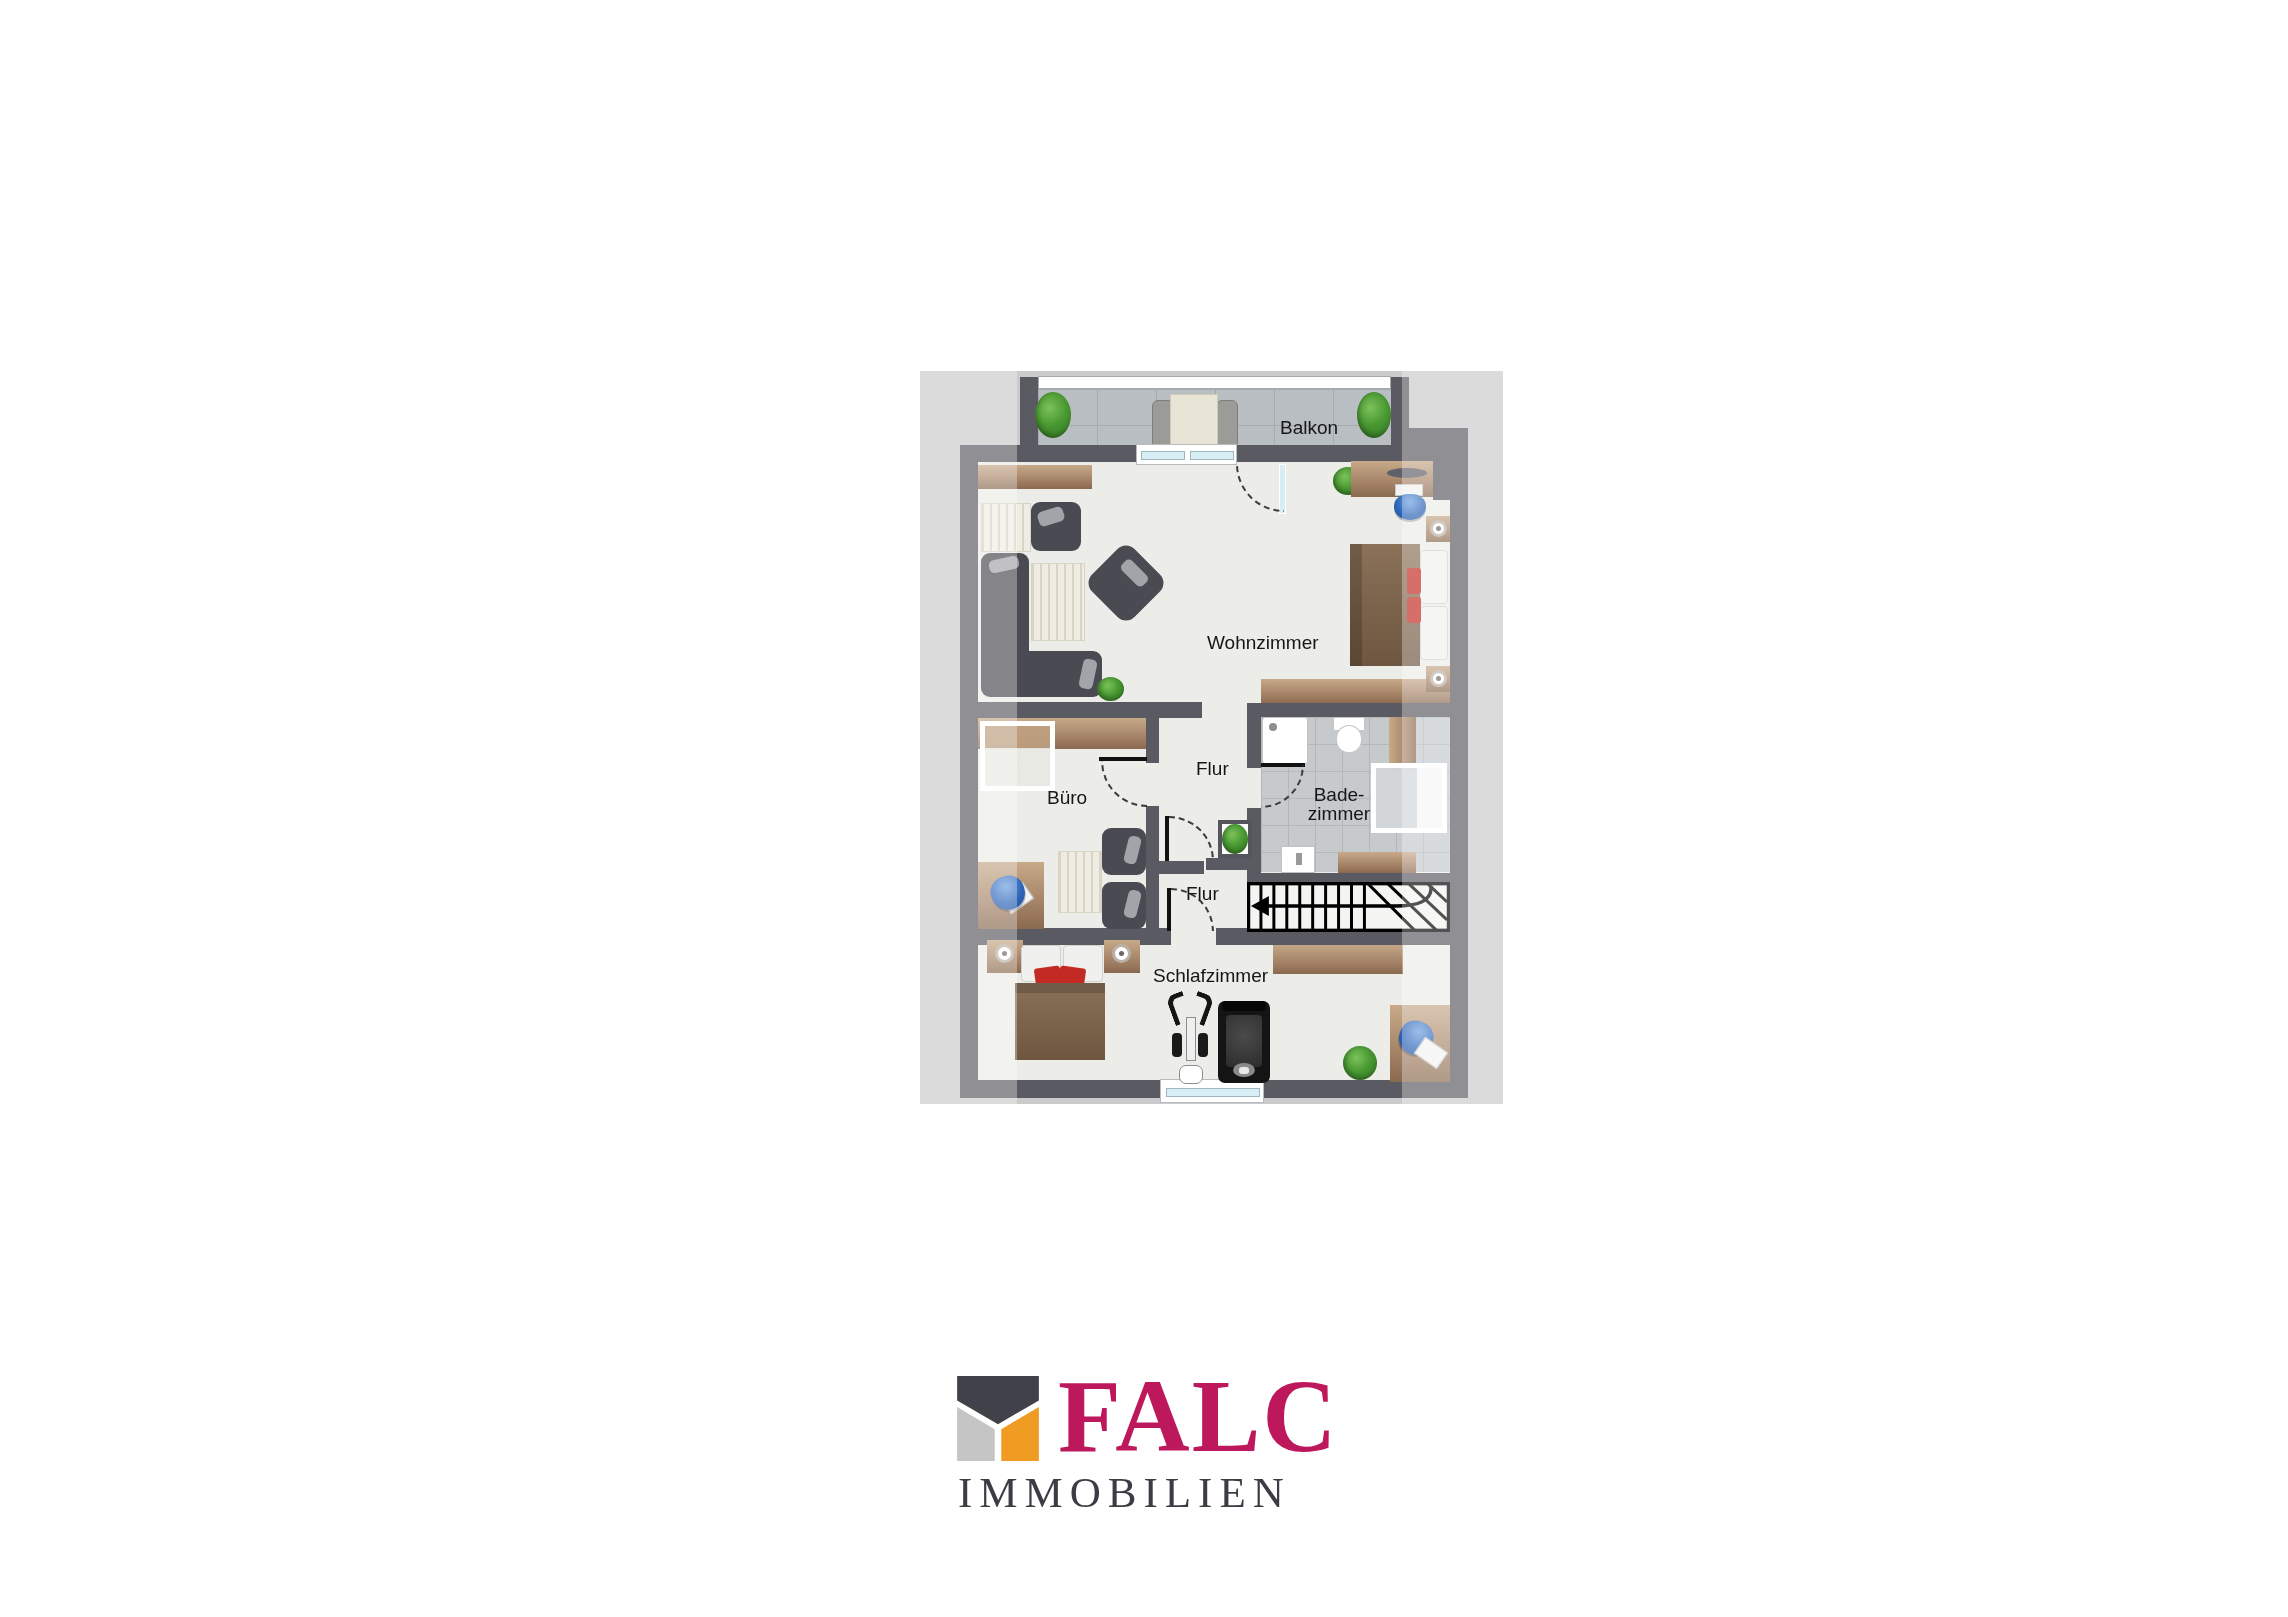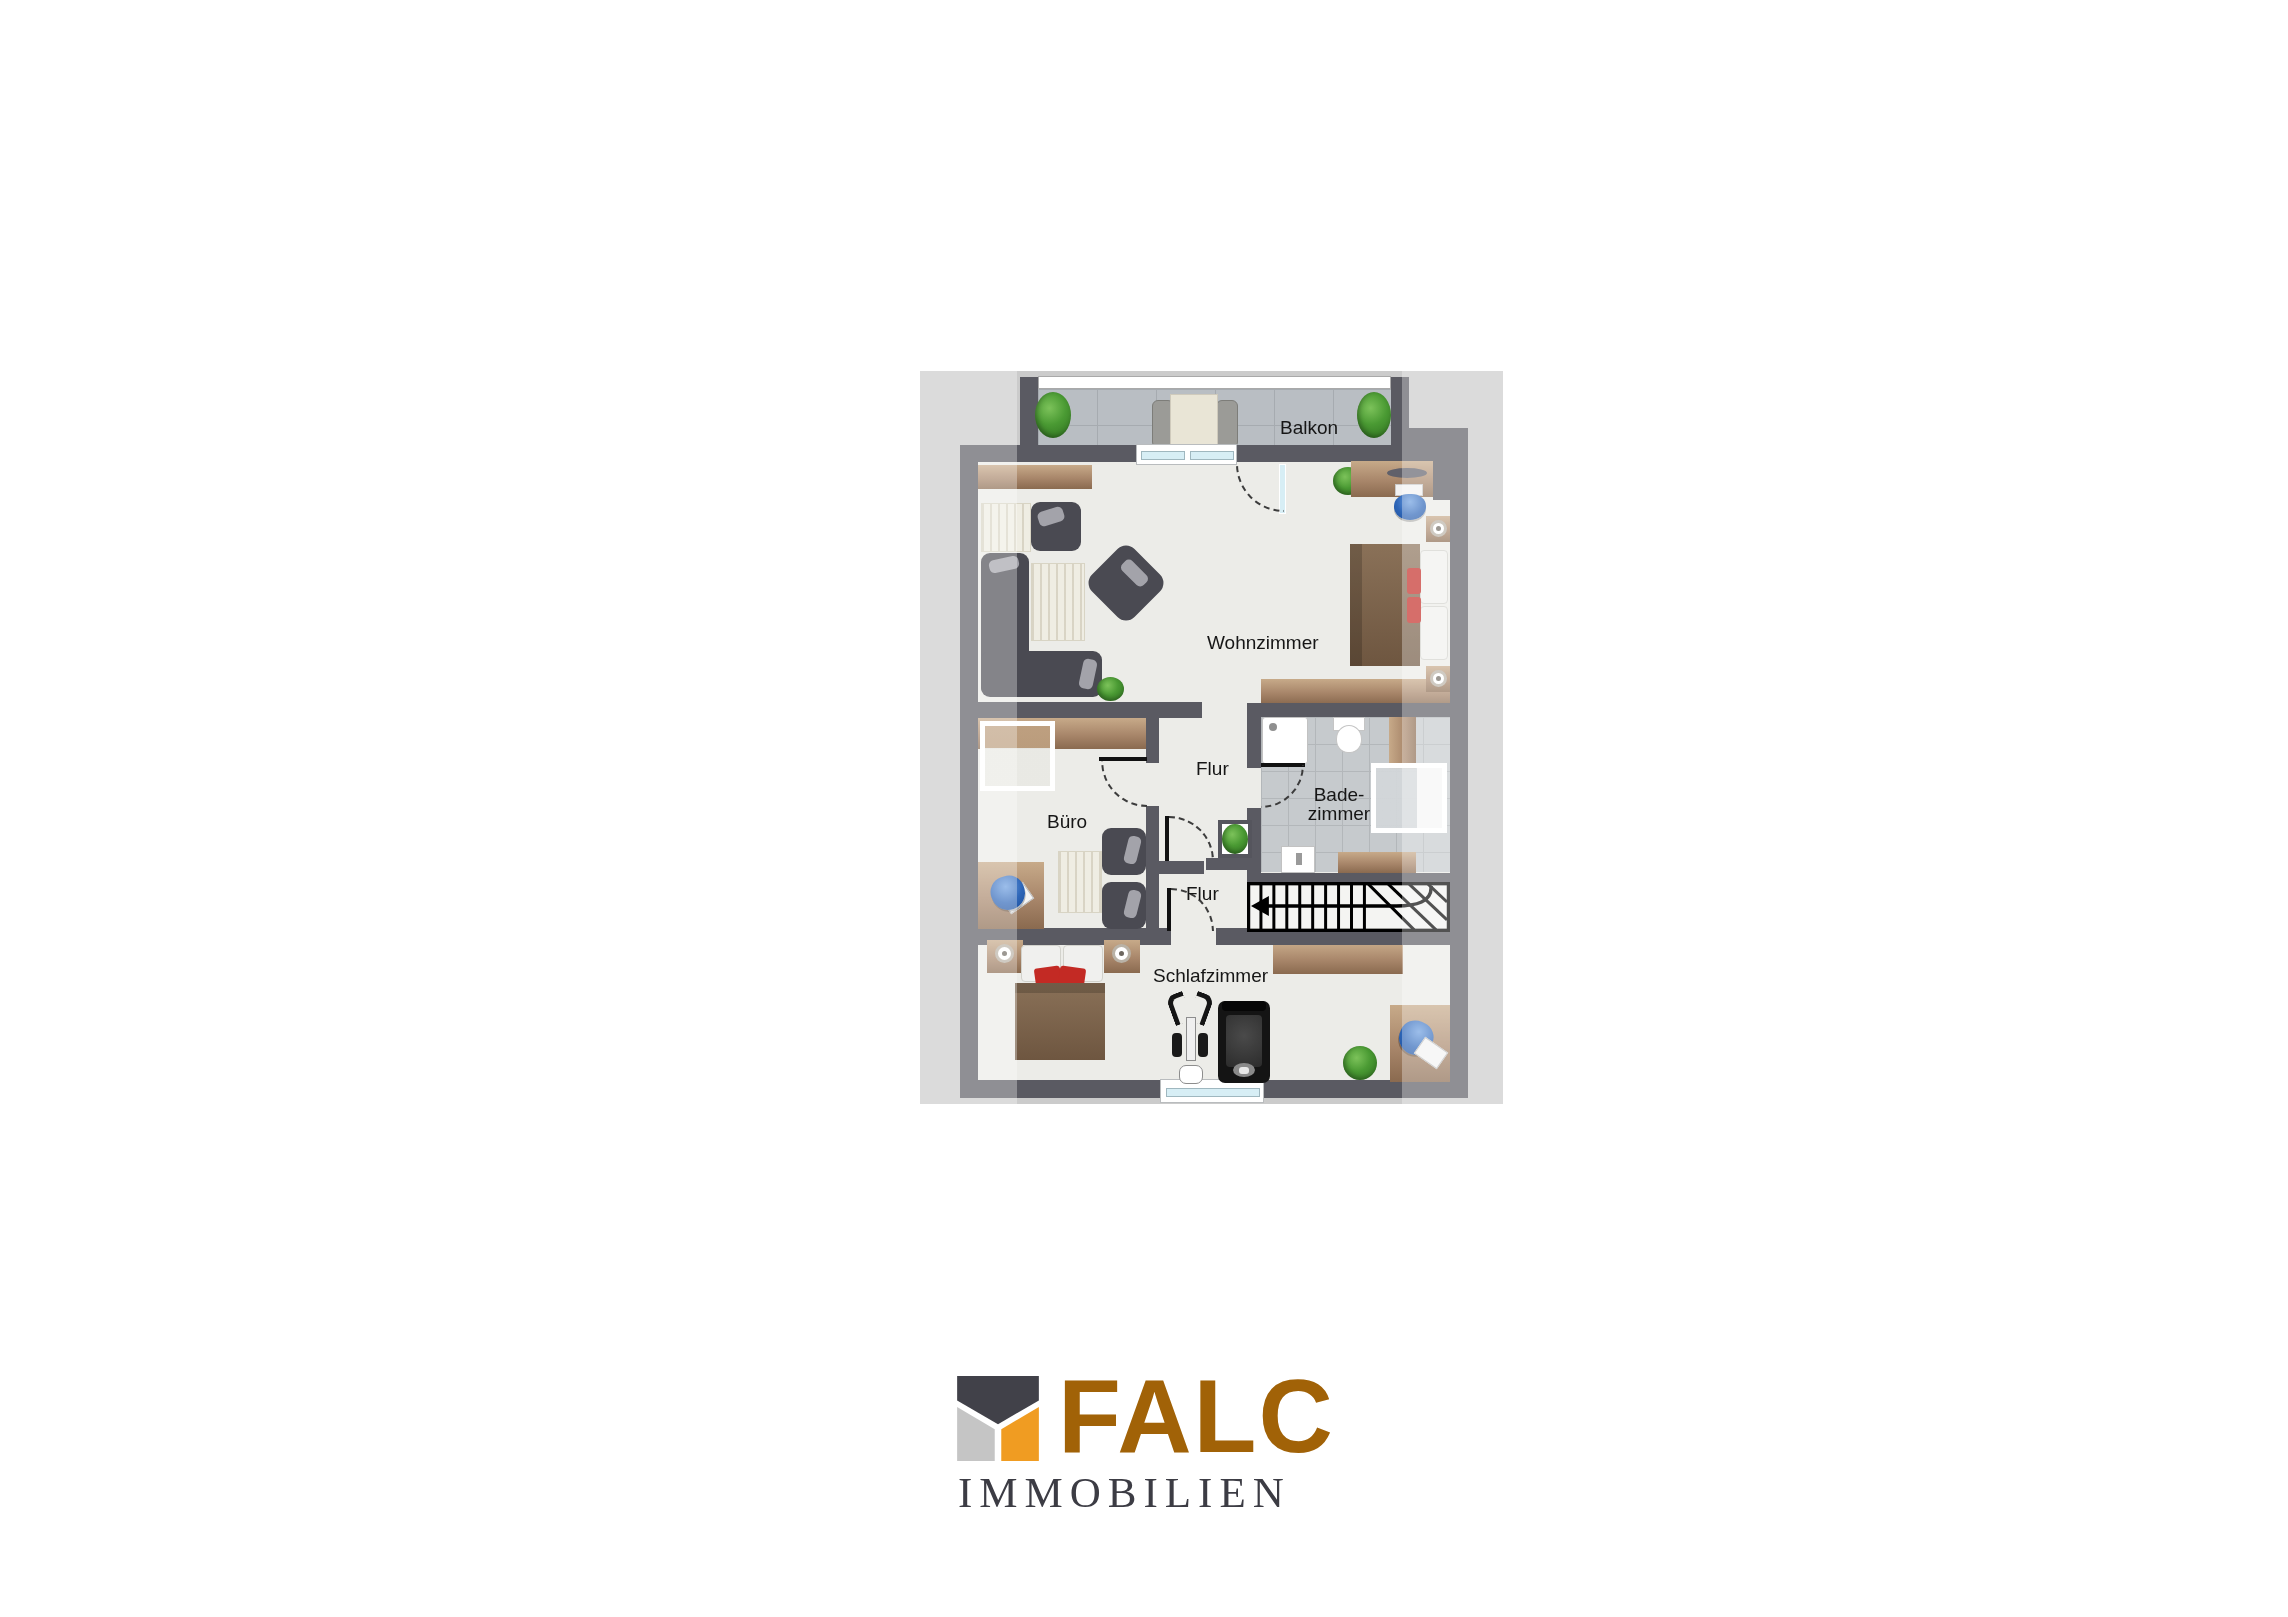--- a/index.html
+++ b/index.html
@@ -35,21 +35,21 @@
   .glassfrm{position:absolute;background:#fff;border:1px solid #b9bcbe;z-index:4;box-sizing:border-box;}
   .glass{position:absolute;background:#d7eef5;border:1px solid #9fb7bf;box-sizing:border-box;}
   .rwin{position:absolute;border:5px solid #ffffff;z-index:4;box-sizing:border-box;}
   .bluechair{position:absolute;border-radius:45% 45% 50% 50%;z-index:4;
      background:radial-gradient(circle at 50% 30%,#6d9fe0 0%,#2e66b8 55%,#1d4f9c 100%);
      box-shadow:0 2px 0 rgba(0,0,0,.25);}
   .bedbrown{position:absolute;background:linear-gradient(180deg,#8a7158 0%,#6e5640 100%);z-index:4;}
   .pillow{position:absolute;background:#f0f0ee;border:1px solid #d2d2cc;border-radius:4px;z-index:4;}
   .redp{position:absolute;background:#c32a24;border-radius:3px;z-index:4;}
   .wsb{position:absolute;background:#fff;border:1px solid #c2c2c2;z-index:4;box-sizing:border-box;}
-  #logo-brand{position:absolute;font-family:Liberation Sans, sans-serif;color:#a16207;
+  #logo-brand{position:absolute;font-family:Liberation Serif, serif;color:#be185d;
      font-weight:700;font-size:103px;line-height:1;letter-spacing:2px;}
   #logo-sub{position:absolute;font-family:"Liberation Serif",serif;color:#3c3c44;
      font-size:43px;line-height:1;letter-spacing:7px;}
 </style>
 </head>
 <body>
 
 <div id="page">
 
   <div class="abs" style="left:0;top:0;width:2289px;height:1618px;">
@@ -228,21 +228,21 @@
     <div class="bluechair" style="left:1399px;top:1021px;width:34px;height:34px;transform:rotate(25deg);"></div>
     <div class="abs" style="left:1417px;top:1043px;width:26px;height:18px;background:#f4f4f4;border:1px solid #bbb;transform:rotate(35deg);z-index:4;"></div>
 
     <div class="lbl" style="left:1280px;top:418px;">Balkon</div>
     <div class="lbl" style="left:1207px;top:633px;">Wohnzimmer</div>
     <div class="lbl" style="left:1196px;top:759px;">Flur</div>
     <div class="lbl" style="left:1298px;top:785px;width:82px;text-align:center;line-height:19px;">
       <span>Bade-</span><br>
       <span>zimmer</span>
     </div>
-    <div class="lbl" style="left:1047px;top:812px;">Büro</div>
+    <div class="lbl" style="left:1047px;top:788px;">Büro</div>
     <div class="lbl" style="left:1186px;top:884px;">Flur</div>
     <div class="lbl" style="left:1153px;top:966px;">Schlafzimmer</div>
 
     <div class="band" style="left:920px;top:371px;width:97px;height:733px;"></div>
     <div class="band" style="left:1402px;top:371px;width:101px;height:733px;"></div>
   </div>
 
   <div class="abs" style="left:953px;top:1371px;width:438px;height:149px;">
     <svg class="abs" style="left:4px;top:5px;" width="82" height="85" viewBox="0 0 100 104">
       <polygon points="0,0 100,0 100,30 50,59 0,30" fill="#414149"></polygon>

